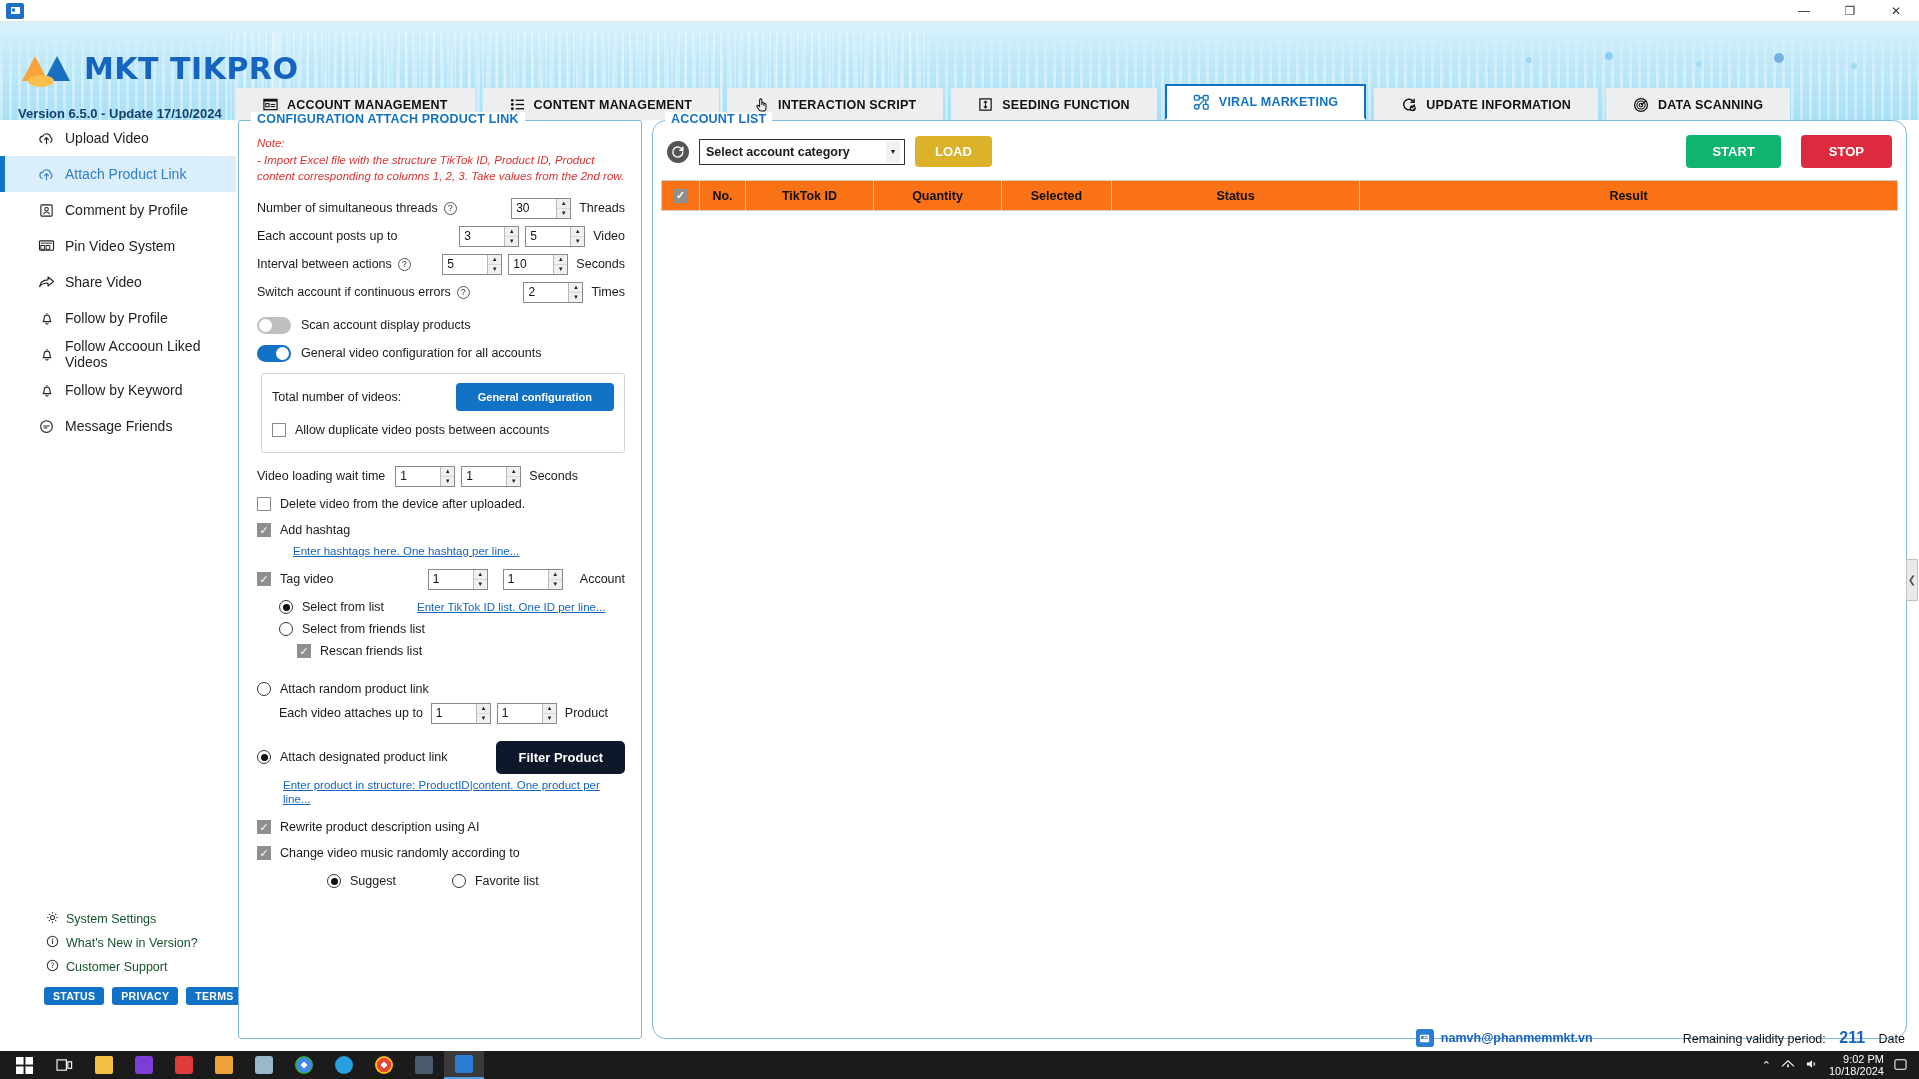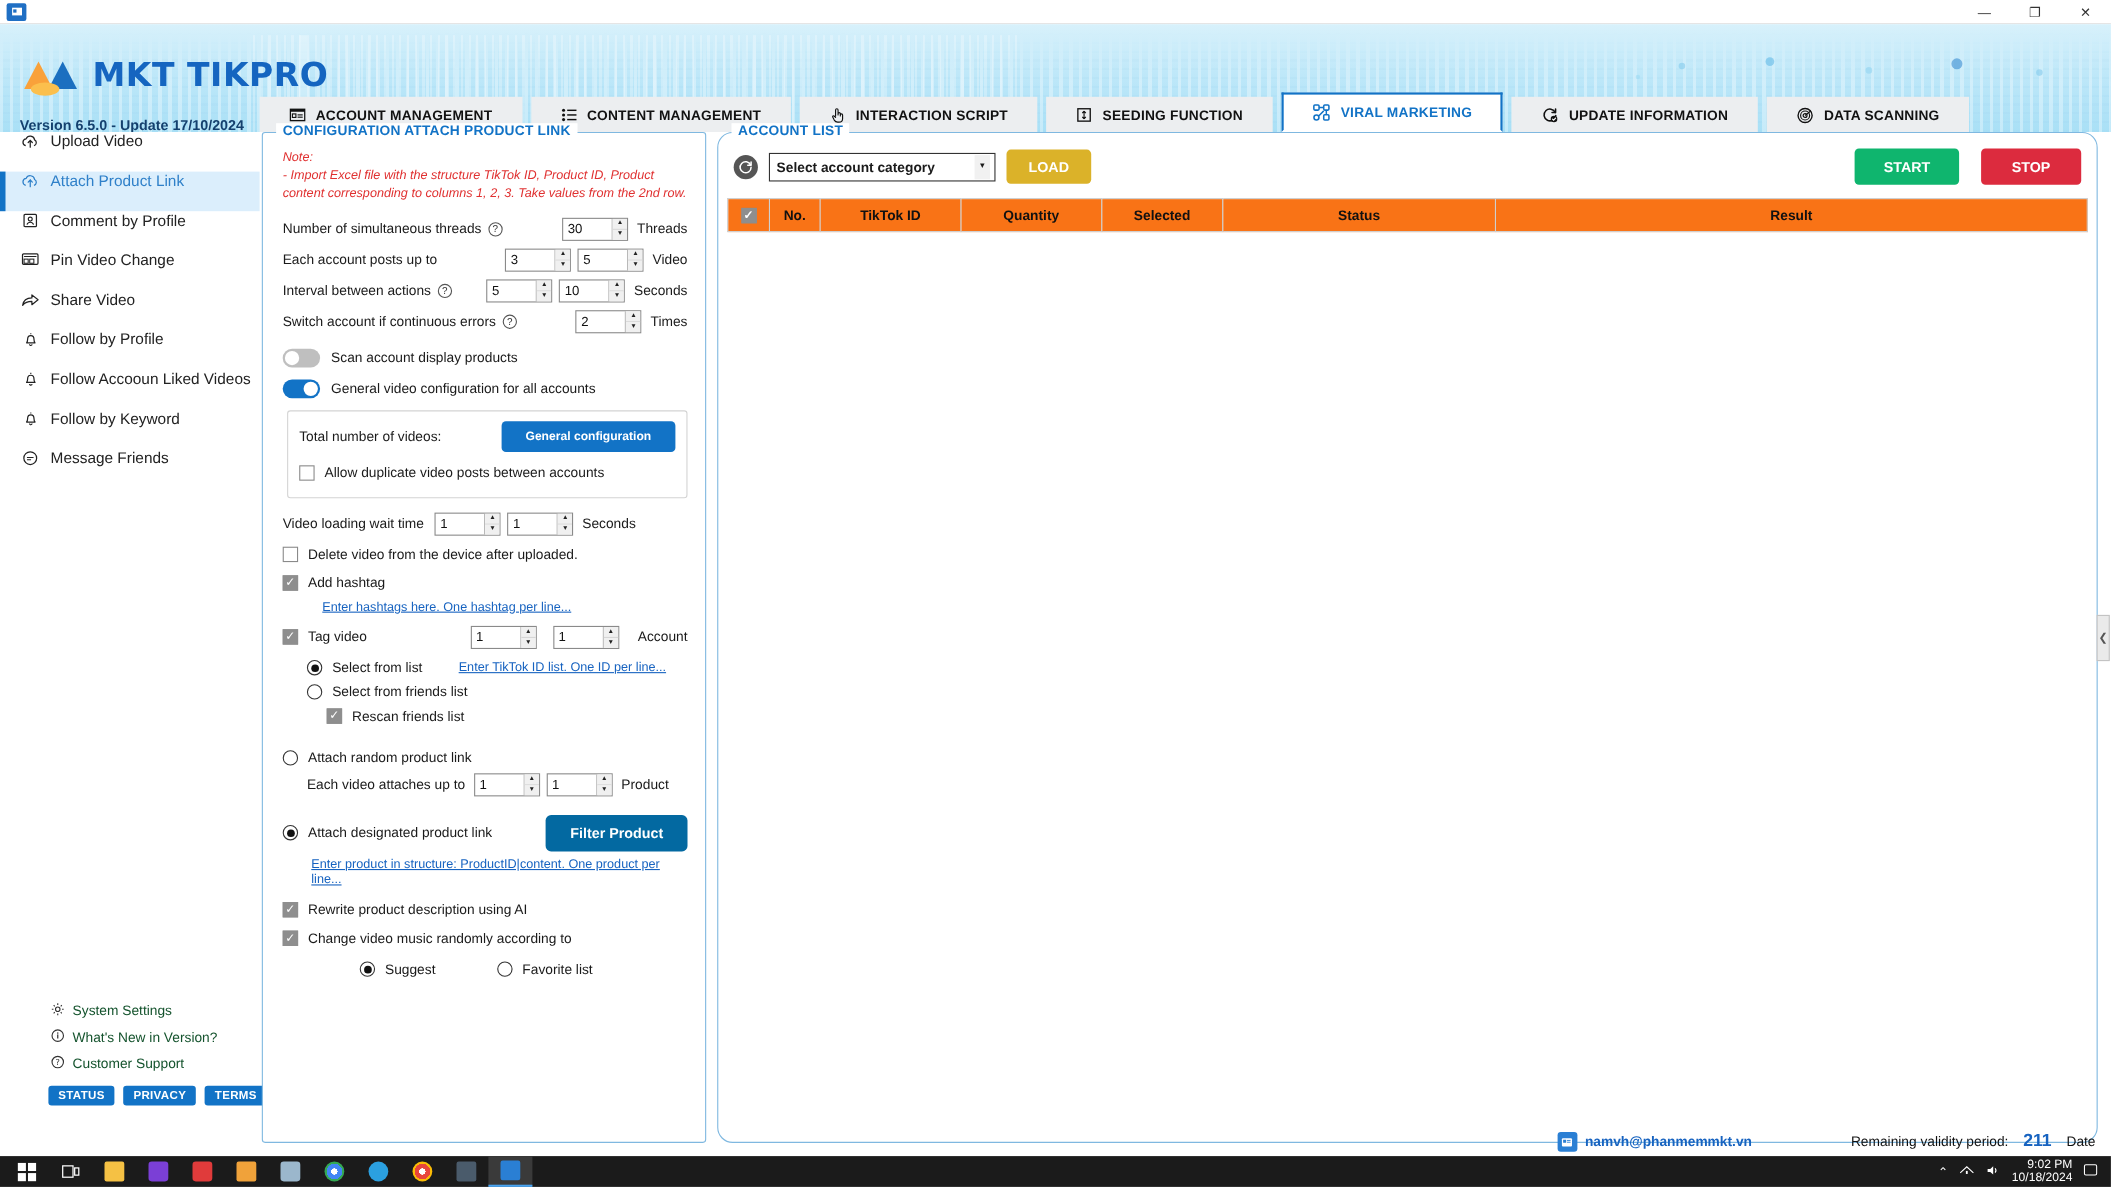--- a/index.html
+++ b/index.html
@@ -58,21 +58,21 @@
     border:2px solid #1273c6; border-bottom:2px solid #ffffff;
   }
   .tab svg{ display:block; }
 
   
   .body{ position:absolute; top:120px; left:0; right:0; bottom:40px; display:flex; }
 
   
   .sidebar{ width:236px; background:#fff; position:relative; flex:none; }
   .side-item{
-    height:36px; display:flex; gap:10px; padding-left:19px;
+    height:36px; display:flex; align-items:center; gap:10px; padding-left:38px;
     font-size:14px; color:#222; position:relative; cursor:default;
   }
   .side-item.active{ background:#dbeefc; color:#2f80c9; }
   .side-item.active::before{
     content:""; position:absolute; left:0; top:0; bottom:0; width:5px; background:#1273c6;
   }
   .side-item .ico{ width:17px; height:17px; display:flex; align-items:center; justify-content:center; flex:none;}
   .side-bottom{ position:absolute; left:0; right:0; bottom:34px; }
   .side-link{
     height:24px; display:flex; align-items:center; gap:7px; padding-left:46px;
@@ -125,21 +125,21 @@
   .toggle.on .knob{ left:19px; }
   .toggle-label{ font-weight:normal; font-size:12.5px; }
 
   .subbox{ border:1px solid #d4d4d4; border-radius:3px; padding:9px 10px; margin:6px 0 10px 4px; }
   .subrow{ display:flex; align-items:center; justify-content:space-between; }
   .btn-blue{
     background:#1273c6; color:#fff; font-weight:bold; font-size:11px; border:none;
     border-radius:4px; padding:8px 22px; cursor:pointer;
   }
   .btn-gold{
-    background:#0369a1; color:#fff; font-weight:bold; font-size:13px; border:none;
+    background:#0f172a; color:#fff; font-weight:bold; font-size:13px; border:none;
     border-radius:5px; padding:9px 22px; cursor:pointer;
   }
 
   .chk{ width:14px;height:14px;border:1px solid #8a8a8a;background:#fff;flex:none;
         display:inline-flex;align-items:center;justify-content:center;}
   .chk.checked{ background:#8e8e8e; border-color:#8e8e8e; }
   .chk.checked::after{ content:"✓"; color:#fff; font-size:11px; line-height:1; }
   .chk-row{ display:flex; align-items:center; gap:9px; height:26px; }
 
   .radio{ width:14px;height:14px;border:1.6px solid #333;border-radius:50%;flex:none;
@@ -348,21 +348,21 @@
 
     <div class="side-item">
       <span class="ico">
         <svg width="17" height="15" viewBox="0 0 18 16">
             <rect x="1.5" y="2" width="15" height="10" rx="1" fill="none" stroke="#222" stroke-width="1.2"></rect>
             <rect x="3" y="7" width="4" height="4" fill="none" stroke="#222" stroke-width="1"></rect>
             <rect x="8.5" y="7" width="4" height="4" fill="none" stroke="#222" stroke-width="1"></rect>
             <path d="M3 4.4h12" stroke="#222" stroke-width="1"></path>
           </svg>
       </span>
-      <span>Pin Video Change</span>
+      <span>Pin Video System</span>
     </div>
 
     <div class="side-item">
       <span class="ico">
         <svg width="17" height="14" viewBox="0 0 18 15">
             <path d="M1.6 12.4C2.4 7 5.8 5.3 10.6 5.2V2.2L16.6 7l-6 4.8V8.6C6.6 8.6 3.8 9.6 1.6 12.4Z" fill="none" stroke="#222" stroke-width="1.2" stroke-linejoin="round"></path>
           </svg>
       </span>
       <span>Share Video</span>
     </div>

